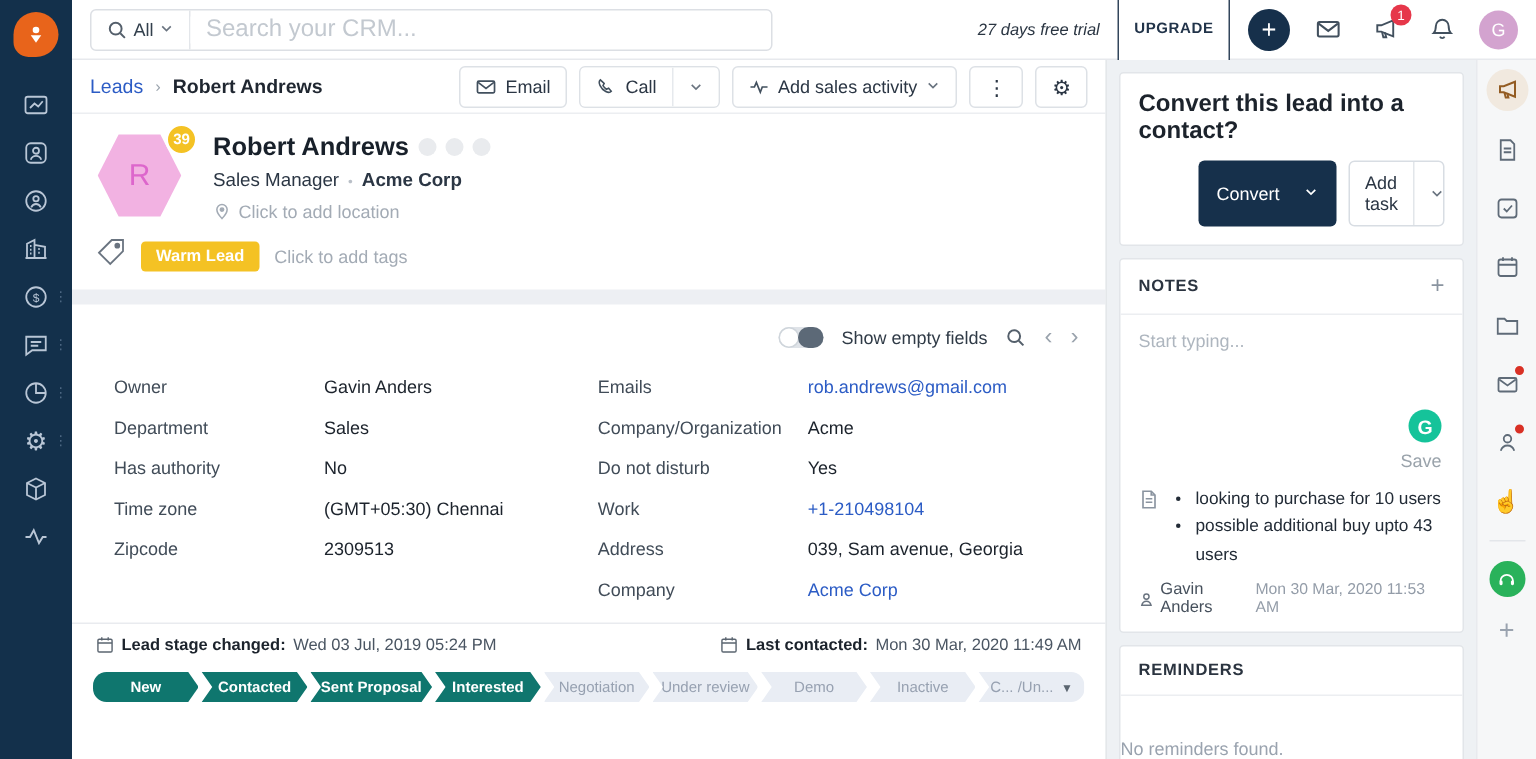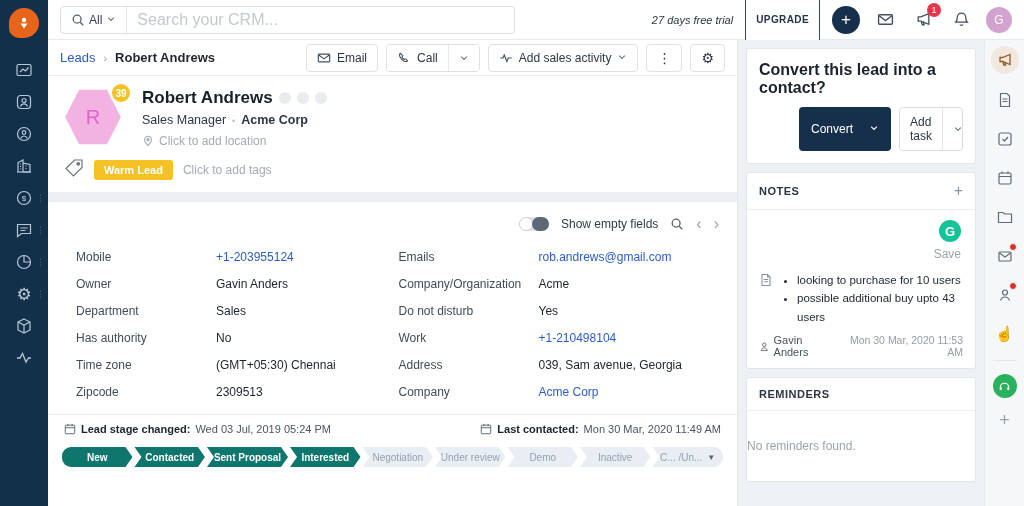--- a/index.html
+++ b/index.html
@@ -123,21 +123,21 @@
   .gram { width:22px; height:22px; border-radius:50%; background:#15c39a; color:#fff; font-size:13px; font-weight:bold; display:flex; align-items:center; justify-content:center; }
   .save-lbl { font-size:12px; color:#9aa3ab; cursor:pointer; }
   .note-item { display:flex; gap:8px; padding:10px 12px 0; }
   .note-item .doc { color:#8a94a0; flex-shrink:0; margin-top:2px; }
   .note-item .doc svg { width:14px; height:14px; }
   .note-item ul { margin:0; padding-left:16px; }
   .note-item li { font-size:11.5px; color:#222b36; line-height:1.6; }
   .note-foot { display:flex; align-items:center; justify-content:space-between; padding:8px 12px 10px; }
   .note-author { display:flex; align-items:center; gap:4px; font-size:11px; color:#46505c; }
   .note-author svg { width:11px; height:11px; color:#6a7480; }
-  .note-time { font-size:10.5px; color:#939ca8;text-align:right; }
+  .note-time { font-size:10.5px; color:#939ca8; }
 
   .reminders-body { padding:28px 0; text-align:left; font-size:12px; color:#9aa3af; }
 
   
   .minirail { width:40px; flex-shrink:0; background:#f6f7f8; border-left:1px solid #e8eaee; display:flex; flex-direction:column; align-items:center; padding-top:6px; gap:13px; }
   .mr-ic { width:28px; height:26px; display:flex; align-items:center; justify-content:center; color:#5f6b78; position:relative; cursor:pointer; }
   .mr-ic svg { width:16px; height:16px; }
   .mr-ic.active { background:#f1e9df; border-radius:50%; color:#935c23; height:28px; }
   .mr-ic .dot { position:absolute; width:8px; height:8px; background:#d93025; border-radius:50%; top:0; right:2px; border:1.5px solid #f6f7f8; }
   .mr-div { width:24px; border-top:1px solid #e3e6ea; }
@@ -374,24 +374,20 @@
                   <path d="M10.5 10.5L14 14"></path>
                 </svg>
               </span>
             <span class="pager">‹</span>
             <span class="pager">›</span>
           </div>
 
           <div class="fields">
             <div class="fcol">
               <div class="frow">
-                  <span class="flabel">Mobile</span>
-                  <span class="fvalue link">+1-203955124</span>
-                </div>
-              <div class="frow">
                   <span class="flabel">Owner</span>
                   <span class="fvalue">Gavin Anders</span>
                 </div>
               <div class="frow">
                   <span class="flabel">Department</span>
                   <span class="fvalue">Sales</span>
                 </div>
               <div class="frow">
                   <span class="flabel">Has authority</span>
                   <span class="fvalue">No</span>
@@ -506,20 +502,21 @@
             </div>
           </div>
         </div>
 
         <div class="card">
           <div class="card-head">
             <span class="card-title">NOTES</span>
             <span class="card-plus">+</span>
           </div>
           <div class="notes-body">
+            <textarea class="note-input" placeholder="Start typing..." style=""></textarea>
             <div class="gram-save">
               <span class="gram">G</span>
               <span class="save-lbl">Save</span>
             </div>
           </div>
           <div class="note-item">
             <span class="doc"><svg viewBox="0 0 14 14" fill="none" stroke="currentColor" stroke-width="1.1">
                   <path d="M3 1.5h5.5L11 4v8.5H3z"></path>
                   <path d="M8.5 1.5V4H11M4.8 6.5h4.4M4.8 8.8h4.4"></path>
                 </svg></span>

